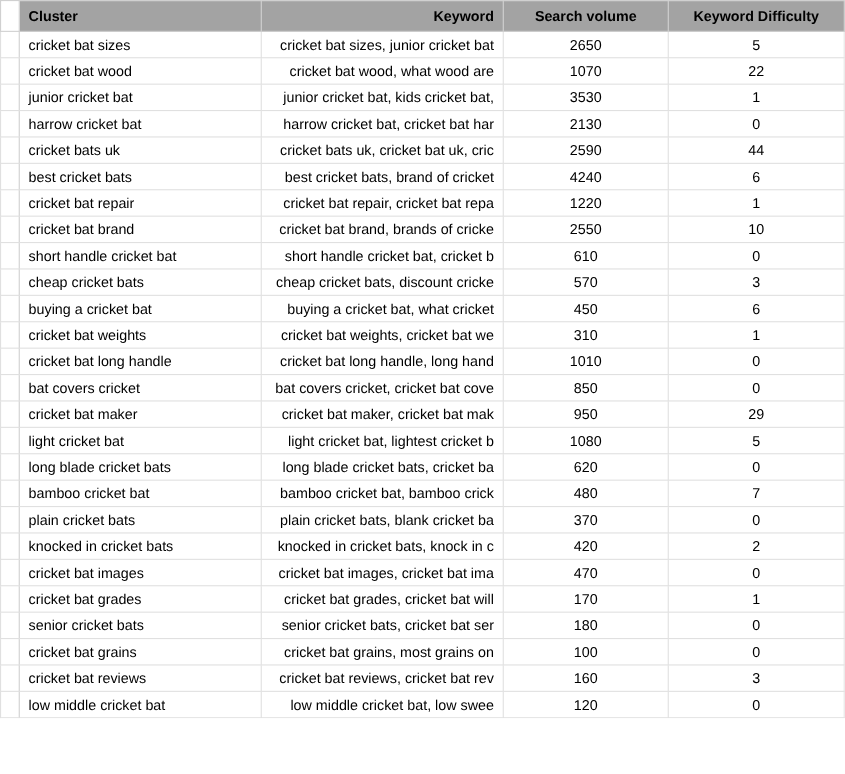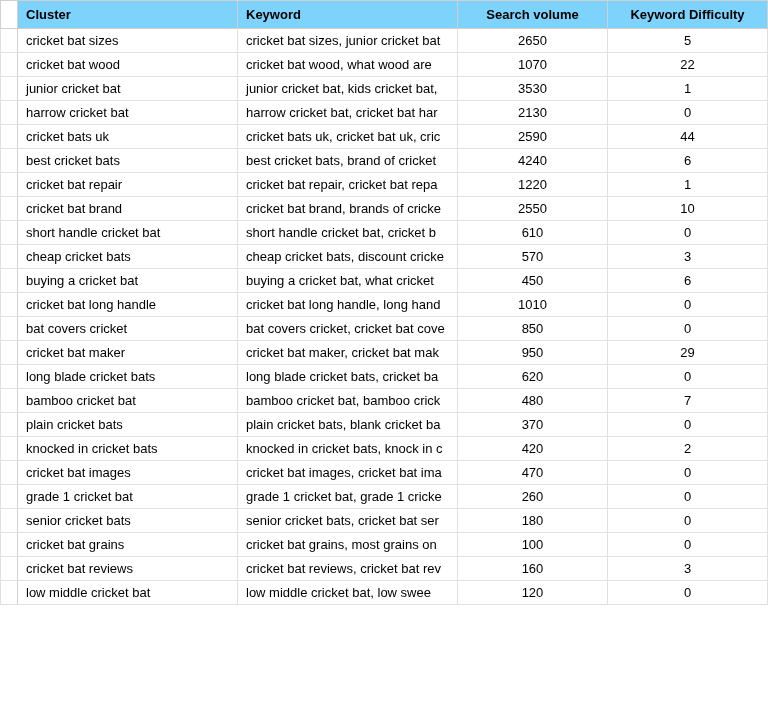--- a/index.html
+++ b/index.html
@@ -12,21 +12,21 @@
       font-size: 13px;
       background: #fff;
       width: 768px;
     }
     table {
       border-collapse: collapse;
       width: 100%;
       table-layout: fixed;
     }
     th {
-      background: #7dd3fc;
+      background: #a3a3a3;
       color: #000;
       font-weight: bold;
       text-align: center;
       padding: 6px 8px;
       border: 1px solid #d0d0d0;
       font-size: 13px;
     }
     td {
       border: 1px solid #e0e0e0;
       padding: 4px 8px;
@@ -39,21 +39,21 @@
       width: 10px;
       background: #fff;
       border-right: 1px solid #d0d0d0;
     }
     .col-cluster {
       width: 220px;
       text-align: left;
     }
     .col-keyword {
       width: 220px;
-      text-align: left;
+      text-align: right;
     }
     .col-volume {
       width: 150px;
       text-align: center;
     }
     .col-difficulty {
       width: 160px;
       text-align: center;
     }
     th.col-rowhdr {
@@ -149,20 +149,27 @@
       </tr>
       <tr>
         <td class="col-rowhdr"></td>
         <td class="col-cluster">buying a cricket bat</td>
         <td class="col-keyword">buying a cricket bat, what cricket</td>
         <td class="col-volume">450</td>
         <td class="col-difficulty">6</td>
       </tr>
       <tr>
         <td class="col-rowhdr"></td>
+        <td class="col-cluster">cricket bat weights</td>
+        <td class="col-keyword">cricket bat weights, cricket bat we</td>
+        <td class="col-volume">310</td>
+        <td class="col-difficulty">1</td>
+      </tr>
+      <tr>
+        <td class="col-rowhdr"></td>
         <td class="col-cluster">cricket bat long handle</td>
         <td class="col-keyword">cricket bat long handle, long hand</td>
         <td class="col-volume">1010</td>
         <td class="col-difficulty">0</td>
       </tr>
       <tr>
         <td class="col-rowhdr"></td>
         <td class="col-cluster">bat covers cricket</td>
         <td class="col-keyword">bat covers cricket, cricket bat cove</td>
         <td class="col-volume">850</td>
@@ -170,20 +177,27 @@
       </tr>
       <tr>
         <td class="col-rowhdr"></td>
         <td class="col-cluster">cricket bat maker</td>
         <td class="col-keyword">cricket bat maker, cricket bat mak</td>
         <td class="col-volume">950</td>
         <td class="col-difficulty">29</td>
       </tr>
       <tr>
         <td class="col-rowhdr"></td>
+        <td class="col-cluster">light cricket bat</td>
+        <td class="col-keyword">light cricket bat, lightest cricket b</td>
+        <td class="col-volume">1080</td>
+        <td class="col-difficulty">5</td>
+      </tr>
+      <tr>
+        <td class="col-rowhdr"></td>
         <td class="col-cluster">long blade cricket bats</td>
         <td class="col-keyword">long blade cricket bats, cricket ba</td>
         <td class="col-volume">620</td>
         <td class="col-difficulty">0</td>
       </tr>
       <tr>
         <td class="col-rowhdr"></td>
         <td class="col-cluster">bamboo cricket bat</td>
         <td class="col-keyword">bamboo cricket bat, bamboo crick</td>
         <td class="col-volume">480</td>
@@ -205,24 +219,24 @@
       </tr>
       <tr>
         <td class="col-rowhdr"></td>
         <td class="col-cluster">cricket bat images</td>
         <td class="col-keyword">cricket bat images, cricket bat ima</td>
         <td class="col-volume">470</td>
         <td class="col-difficulty">0</td>
       </tr>
       <tr>
         <td class="col-rowhdr"></td>
-        <td class="col-cluster">grade 1 cricket bat</td>
-        <td class="col-keyword">grade 1 cricket bat, grade 1 cricke</td>
-        <td class="col-volume">260</td>
-        <td class="col-difficulty">0</td>
+        <td class="col-cluster">cricket bat grades</td>
+        <td class="col-keyword">cricket bat grades, cricket bat will</td>
+        <td class="col-volume">170</td>
+        <td class="col-difficulty">1</td>
       </tr>
       <tr>
         <td class="col-rowhdr"></td>
         <td class="col-cluster">senior cricket bats</td>
         <td class="col-keyword">senior cricket bats, cricket bat ser</td>
         <td class="col-volume">180</td>
         <td class="col-difficulty">0</td>
       </tr>
       <tr>
         <td class="col-rowhdr"></td>

